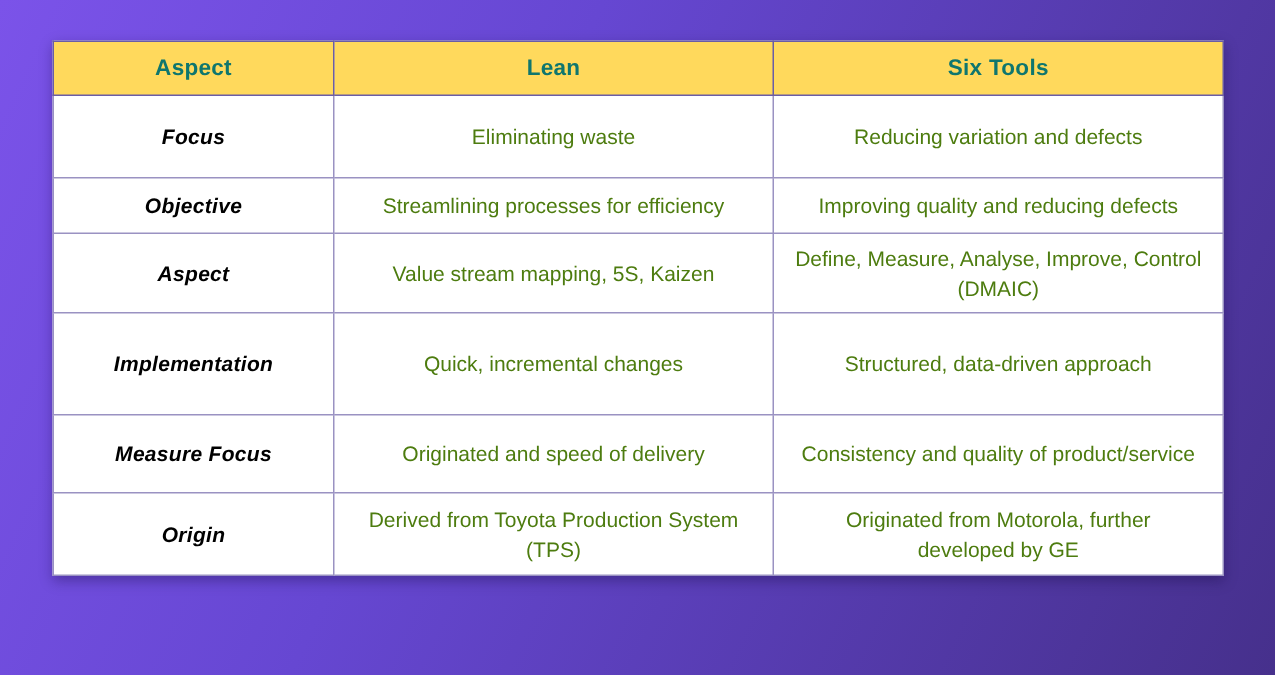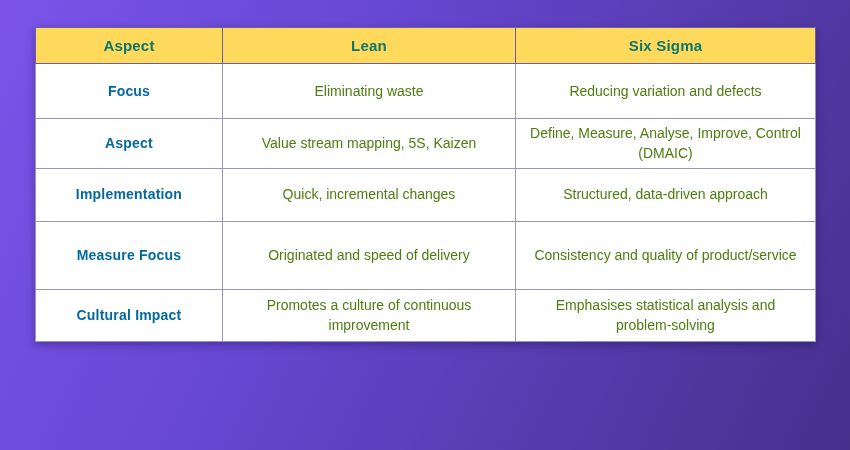--- a/index.html
+++ b/index.html
@@ -48,23 +48,24 @@
     border-color: #6A5DA6;
     height: 36px;
   }
   td {
     color: #4d7c0f;
     font-size: 14px;
     line-height: 1.45;
     background: #FFFFFF;
   }
   td.aspect {
-    color: #0369a1;
+    color: #000000;
     font-weight: bold;
     letter-spacing: 0.2px;
+    font-style: italic;
   }
   
   tbody tr:nth-child(1) td { height: 55px; }
   tbody tr:nth-child(2) td { height: 37px; }
   tbody tr:nth-child(3) td { height: 53px; }
   tbody tr:nth-child(4) td { height: 68px; }
   tbody tr:nth-child(5) td { height: 52px; }
   tbody tr:nth-child(6) td { height: 55px; }
   tbody tr:nth-child(7) td { height: 56px; }
 </style>
@@ -75,44 +76,49 @@
   <table class="compare">
     <colgroup>
       <col class="c-aspect">
       <col class="c-lean">
       <col class="c-six">
     </colgroup>
     <thead>
       <tr>
         <th>Aspect</th>
         <th>Lean</th>
-        <th>Six Sigma</th>
+        <th>Six Tools</th>
       </tr>
     </thead>
     <tbody>
       <tr>
         <td class="aspect">Focus</td>
         <td>Eliminating waste</td>
         <td>Reducing variation and defects</td>
+      </tr>
+      <tr>
+        <td class="aspect">Objective</td>
+        <td>Streamlining processes for efficiency</td>
+        <td>Improving quality and reducing defects</td>
       </tr>
       <tr>
         <td class="aspect">Aspect</td>
         <td>Value stream mapping, 5S, Kaizen</td>
         <td>Define, Measure, Analyse, Improve, Control (DMAIC)</td>
       </tr>
       <tr>
         <td class="aspect">Implementation</td>
         <td>Quick, incremental changes</td>
         <td>Structured, data-driven approach</td>
       </tr>
       <tr>
         <td class="aspect">Measure Focus</td>
         <td>Originated and speed of delivery</td>
         <td>Consistency and quality of product/service</td>
       </tr>
       <tr>
-        <td class="aspect">Cultural Impact</td>
-        <td>Promotes a culture of continuous improvement</td>
-        <td>Emphasises statistical analysis and problem-solving</td>
+        <td class="aspect">Origin</td>
+        <td>Derived from Toyota Production System (TPS)</td>
+        <td>Originated from Motorola, further developed by GE</td>
       </tr>
     </tbody>
   </table>
 </div>
 
 </body></html>

